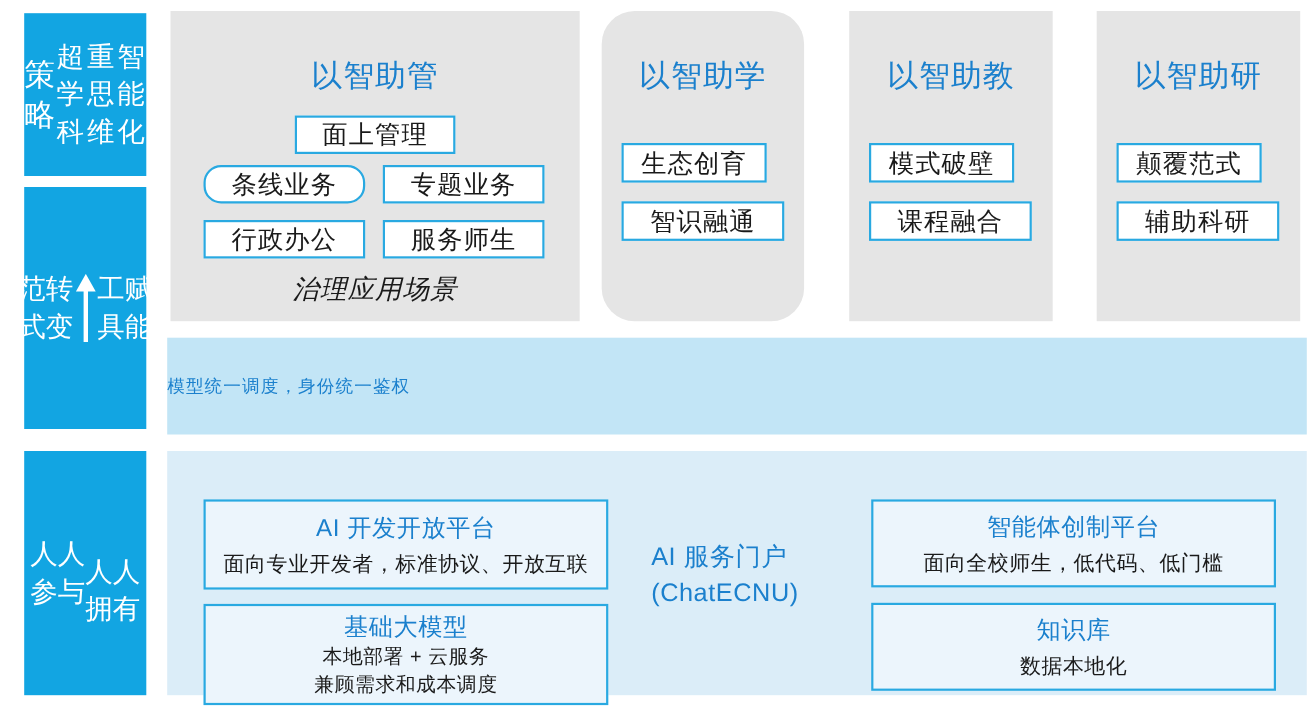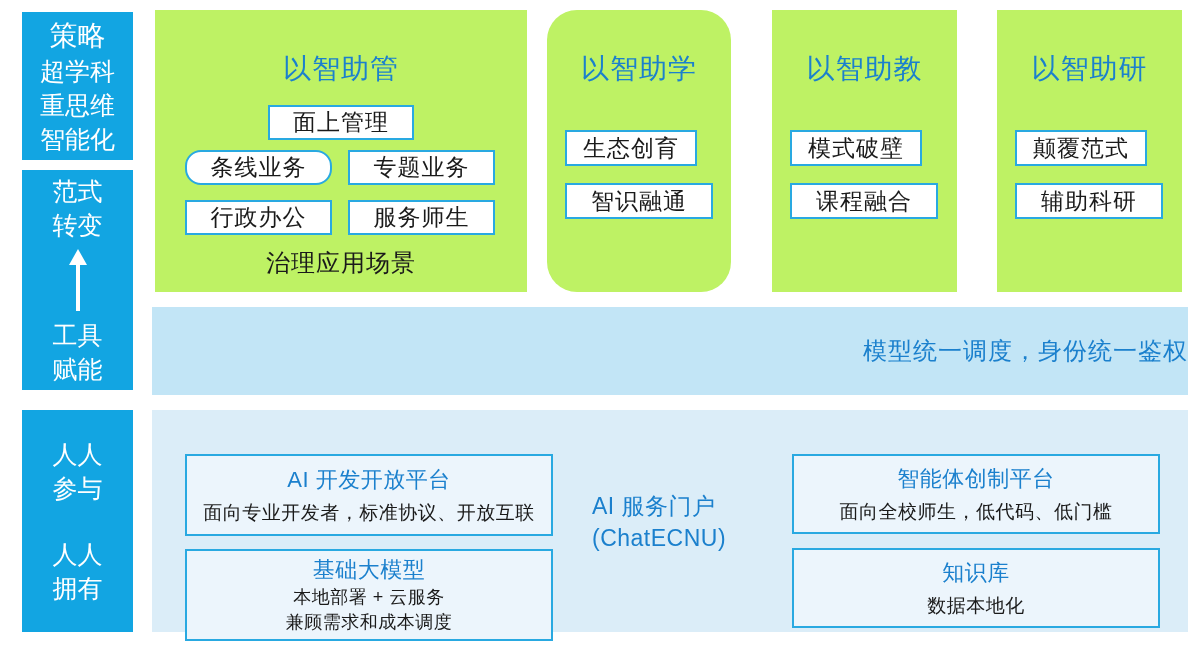--- a/index.html
+++ b/index.html
@@ -4,33 +4,33 @@
 <style>
   html,body{margin:0;padding:0;background:#ffffff;}
   .stage{
     position:relative;width:1193px;height:645px;background:#ffffff;
     font-family:"Liberation Sans","DejaVu Sans",sans-serif;
     color:#1a1a1a;overflow:hidden;
   }
   
   .s-box{
     position:absolute;left:22px;width:111px;background:#12a5e2;color:#ffffff;
-    display:flex;flex-direction:column;align-items:center;justify-content:center;
+    display:flex;flex-direction:row;align-items:center;justify-content:center;
     text-align:center;
   }
   .s-box1{top:12px;height:148px;}
   .s-box2{top:170px;height:220px;}
   .s-box3{top:410px;height:222px;}
   .s-line{font-size:25px;line-height:34px;}
   .s-line.big{font-size:28px;line-height:37px;}
   .arrow-wrap{margin:7px 0;line-height:0;}
   .s-group{display:flex;flex-direction:column;align-items:center;text-align:center;}
   .s-box3 .s-group + .s-group{margin-top:32px;}
   
-  .panel{position:absolute;top:10px;height:282px;background:#bef264;}
+  .panel{position:absolute;top:10px;height:282px;background:#e5e5e5;}
   .pillar1{left:155px;width:372px;}
   .pillar2{left:547px;width:184px;border-radius:30px;}
   .pillar3{left:772px;width:185px;}
   .pillar4{left:997px;width:185px;}
   .pillar-title{
     position:absolute;top:40px;left:0;right:0;margin:0;text-align:center;
     font-size:28px;font-weight:400;color:#1b80cd;letter-spacing:1px;
   }
   .chip{
     position:absolute;background:#ffffff;border:2px solid #29a9e1;
@@ -39,27 +39,27 @@
   }
   .pillar1 .chip-featured{left:113px;top:95px;width:146px;height:35px;}
   .pillar1 .g1{left:30px;top:140px;width:147px;height:35px;border-radius:16px;}
   .pillar1 .g2{left:193px;top:140px;width:147px;height:35px;}
   .pillar1 .g3{left:30px;top:190px;width:147px;height:35px;}
   .pillar1 .g4{left:193px;top:190px;width:147px;height:35px;}
   .pillar-sm .b1{left:18px;top:120px;width:132px;height:36px;}
   .pillar-sm .b2{left:18px;top:173px;width:148px;height:36px;}
   .pillar-caption{
     position:absolute;top:237px;left:0;right:0;text-align:center;
-    font-size:24px;color:#1a1a1a;letter-spacing:1px;
+    font-size:24px;color:#1a1a1a;letter-spacing:1px;font-style:italic;
   }
   
   .band{
     position:absolute;left:152px;top:307px;width:1036px;height:88px;
-    background:#c2e5f6;display:flex;align-items:center;justify-content:flex-end;
-    font-size:24px;color:#1b80cd;letter-spacing:1px;
+    background:#c2e5f6;display:flex;align-items:center;justify-content:flex-start;
+    font-size:16px;color:#1b80cd;letter-spacing:1px;
   }
   
   .platform{position:absolute;left:152px;top:410px;width:1036px;height:222px;background:#dbedf8;}
   .bigbox{
     position:absolute;background:#ecf5fc;border:2px solid #29a9e1;box-sizing:border-box;
     display:flex;flex-direction:column;align-items:center;justify-content:center;
     text-align:center;
     margin-top:26px;
   }
   .bb-title{font-size:22px;color:#1b80cd;letter-spacing:0.5px;}

